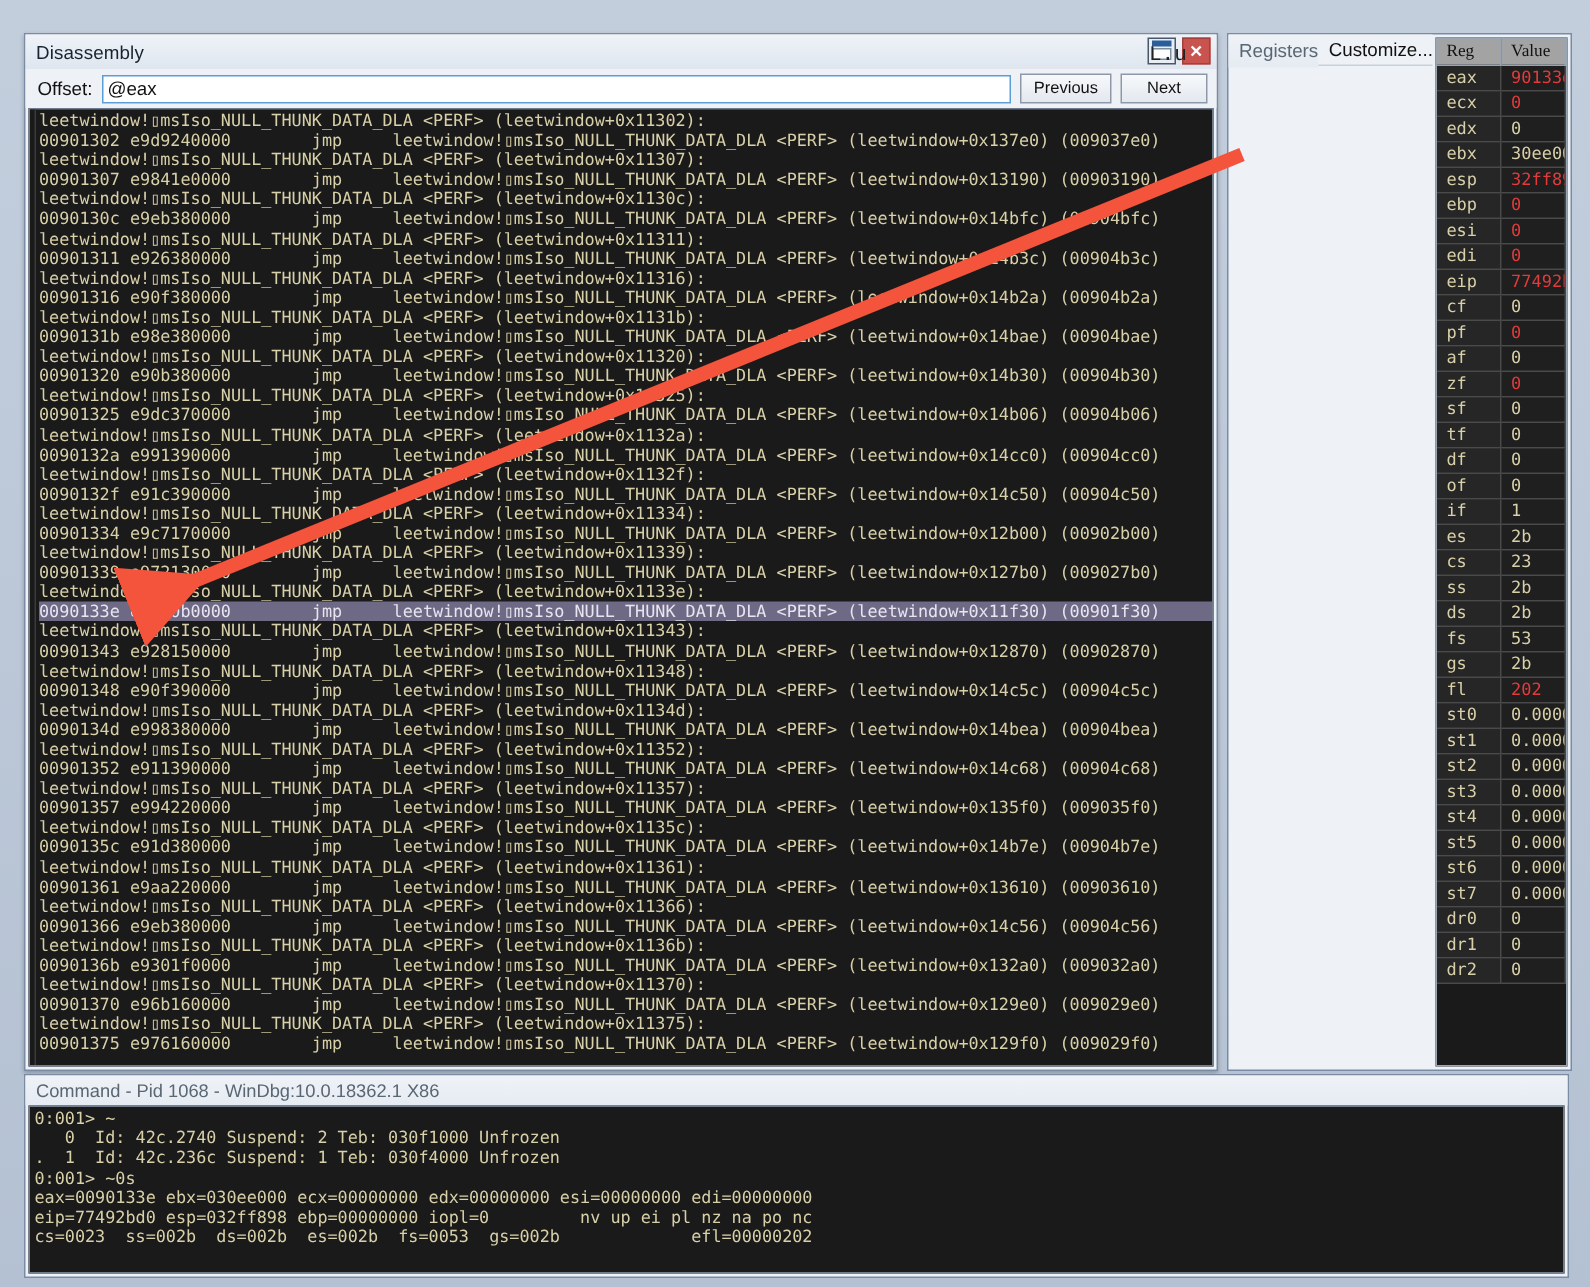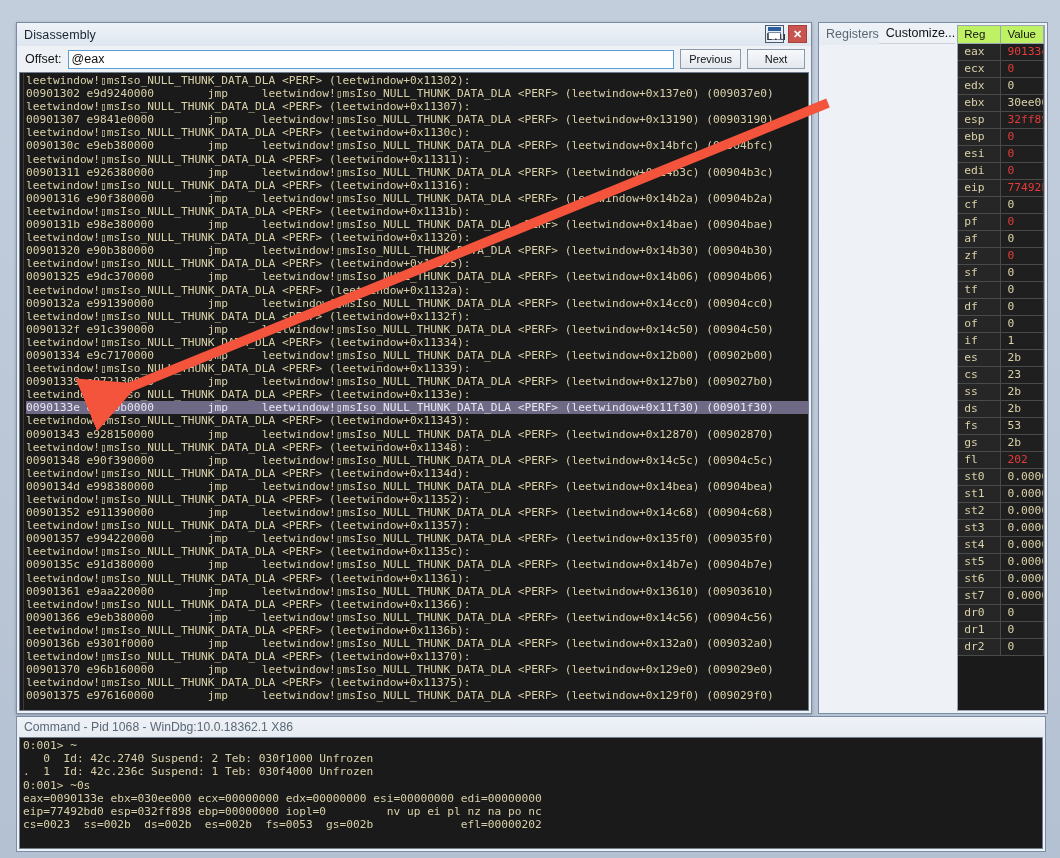--- a/index.html
+++ b/index.html
@@ -48,21 +48,21 @@
   .btn-restore::before {
     content:""; position:absolute; left:2px; top:1px; right:2px; height:4px;
     background:#2b5d9b;
   }
   .btn-restore::after {
     content:""; position:absolute; left:2px; top:6px; right:2px; bottom:2px;
     background:#fff; border:1px solid #7b8ca0; box-sizing:border-box;
   }
   .btn-restore .glyph {
     position:absolute; left:0; right:0; top:6px; 
-    font-size:11px; color:#222; z-index:2; line-height:10px;
+    font-size:14px; color:#222; z-index:2; line-height:10px;
     font-family:"Liberation Mono", monospace;
   }
   .btn-close {
     width: 19px; height: 18px;
     background: #c9534f;
     border: 1px solid #a53f3c;
     color: #fff;
     font-size: 11px; font-weight: bold;
     display:flex; align-items:center; justify-content:center;
     box-sizing:border-box;
@@ -157,23 +157,23 @@
   }
   .reg-table-wrap {
     flex: 1 1 auto; margin: 2px 2px 2px 2px;
     border: 1px solid #9aa5b3;
     background: #1a1a1a;
     overflow: hidden;
     position: relative;
   }
   table.regs { border-collapse: collapse; width: 100%; table-layout: fixed; }
   table.regs th {
-    background: #bef264; color:#111;
+    background: #a3a3a3; color:#111;
     font-weight: normal;
-    font-family: Liberation Sans, sans-serif;
+    font-family: Liberation Serif, serif;
     font-size: 11.5px;
     text-align: left;
     padding: 2px 0 2px 6px;
     border-right: 1px solid #9aa5b3;
     border-bottom: 1px solid #9aa5b3;
     height: 17px; box-sizing: border-box;
   }
   table.regs td {
     font-family: "DejaVu Sans Mono","Liberation Mono",monospace;
     font-size: 11.3px;

